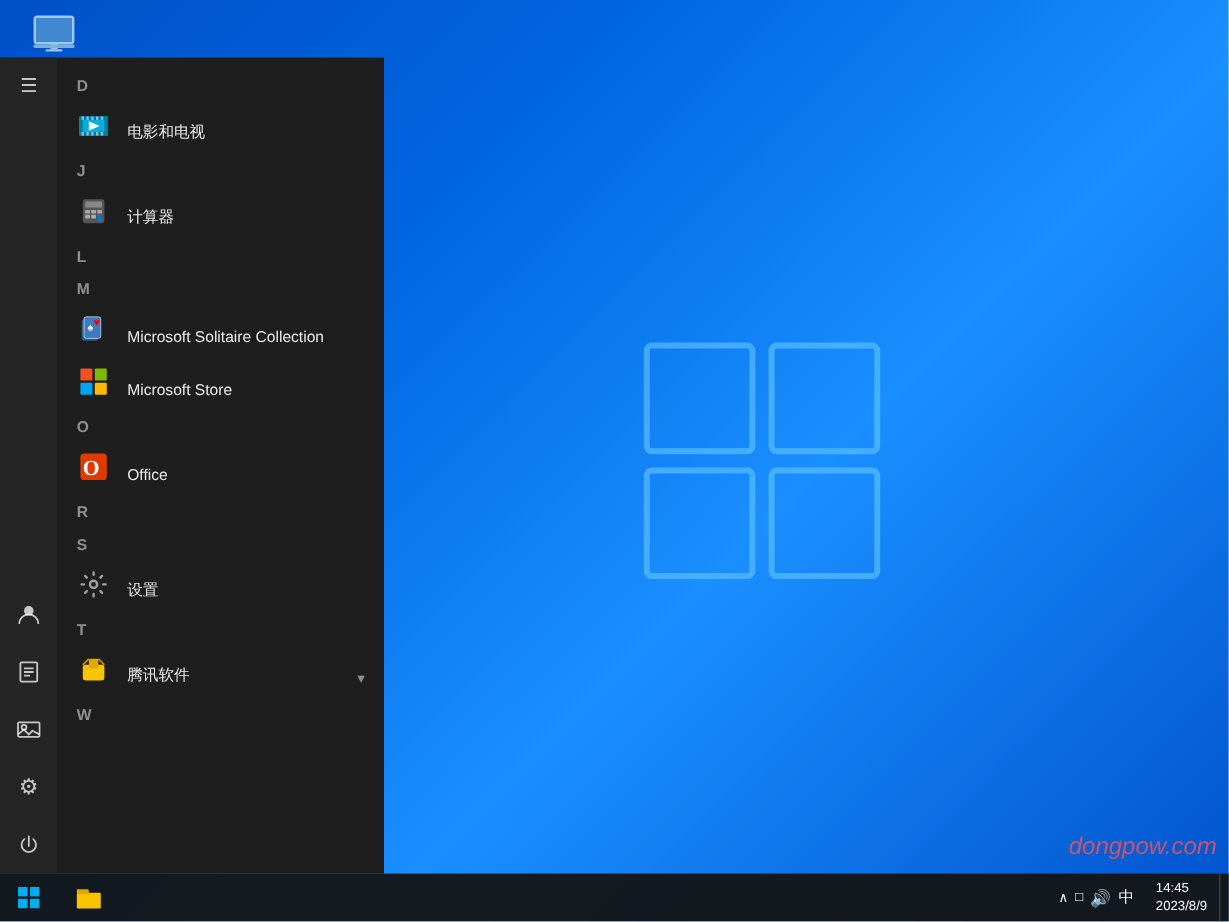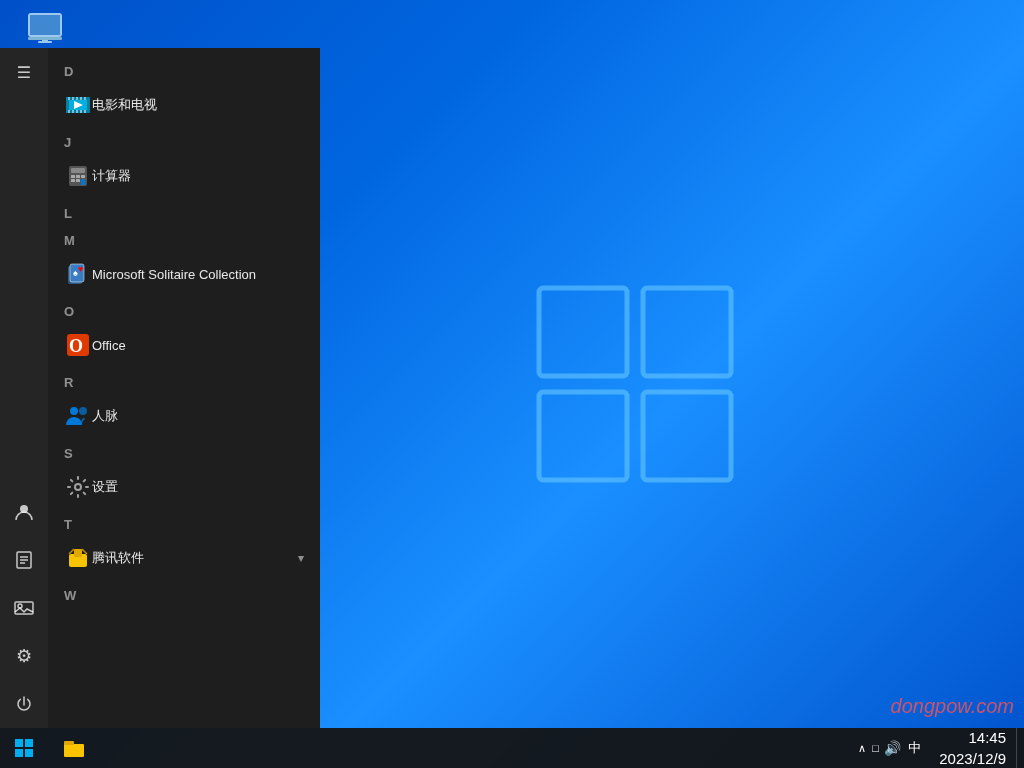--- a/index.html
+++ b/index.html
@@ -109,22 +109,22 @@
     .taskbar-tray {
       display: flex;
       align-items: center;
       gap: 6px;
       padding: 0 8px;
       font-size: 13px;
     }
 
     .taskbar-datetime {
       padding: 0 10px;
-      text-align: right;
-      font-size: 15px;
+      text-align: left;
+      font-size: 11px;
       line-height: 1.4;
       cursor: pointer;
     }
 
     .taskbar-show-desktop {
       width: 8px;
       height: 40px;
       border-left: 1px solid rgba(255,255,255,0.2);
       cursor: pointer;
     }
@@ -207,23 +207,24 @@
     .section-letter {
       padding: 4px 16px;
       font-size: 13px;
       color: rgba(255,255,255,0.5);
       font-weight: 600;
       margin-top: 4px;
     }
 
     .app-item {
       display: flex;
-      align-items: center;
+      align-items: flex-end;
       padding: 8px 16px;
       cursor: pointer;
+      gap: 14px;
       height: 44px;
     }
 
     .app-item-icon {
       width: 28px;
       height: 28px;
       display: flex;
       align-items: center;
       justify-content: center;
       font-size: 20px;
@@ -386,45 +387,45 @@
         <div class="app-item-icon icon-solitaire">
           <svg width="24" height="24" viewBox="0 0 24 24" fill="none">
             <rect x="2" y="4" width="14" height="18" rx="2" fill="#2d5986"></rect>
             <rect x="4" y="2" width="14" height="18" rx="2" fill="#3a7cc2" stroke="white" stroke-width="0.5"></rect>
             <text x="7" y="14" fill="white" font-size="9" font-weight="bold">♠</text>
             <text x="12" y="10" fill="red" font-size="9" font-weight="bold">♥</text>
           </svg>
         </div>
         <span class="app-item-name">Microsoft Solitaire Collection</span>
       </div>
+      <div class="app-item">
+        <div class="app-item-icon icon-store">
+          <div class="store-icon">
+            <div style="background:#f25022;"></div>
+            <div style="background:#7fba00;"></div>
+            <div style="background:#00a4ef;"></div>
+            <div style="background:#ffb900;"></div>
+          </div>
+        </div>
+        <span class="app-item-name">Microsoft Store</span>
+      </div>
 
       <div class="section-letter">O</div>
       <div class="app-item">
         <div class="app-item-icon icon-office">
           <svg width="26" height="26" viewBox="0 0 26 26" fill="none">
 
             <rect x="2" y="2" width="22" height="22" rx="3" fill="#e03a00"></rect>
             <text x="4" y="20" fill="white" font-size="18" font-weight="bold" font-family="serif">O</text>
           </svg>
         </div>
         <span class="app-item-name">Office</span>
       </div>
 
       <div class="section-letter">R</div>
-      <div class="app-item">
-        <div class="app-item-icon icon-people">
-          <svg width="26" height="22" viewBox="0 0 26 22" fill="none">
-            <circle cx="9" cy="6" r="4" fill="#0078d7"></circle>
-            <circle cx="18" cy="6" r="4" fill="#0078d7" opacity="0.7"></circle>
-            <path d="M1 20c0-4.4 3.6-8 8-8s8 3.6 8 8" fill="#0078d7"></path>
-            <path d="M16 20c0-2.8 1.4-5.3 3.5-6.8" stroke="#0078d7" stroke-width="2" fill="none" opacity="0.7"></path>
-          </svg>
-        </div>
-        <span class="app-item-name">人脉</span>
-      </div>
 
       <div class="section-letter">S</div>
       <div class="app-item">
         <div class="app-item-icon icon-settings">
           <svg width="24" height="24" viewBox="0 0 24 24" fill="none">
             <circle cx="12" cy="12" r="3" stroke="#a0a0a0" stroke-width="2"></circle>
             <path d="M12 2v2M12 20v2M2 12h2M20 12h2M4.93 4.93l1.41 1.41M17.66 17.66l1.41 1.41M4.93 19.07l1.41-1.41M17.66 6.34l1.41-1.41" stroke="#a0a0a0" stroke-width="2" stroke-linecap="round"></path>
           </svg>
         </div>
         <span class="app-item-name">设置</span>
@@ -475,19 +476,19 @@
 
     <div class="taskbar-right">
       <div class="taskbar-tray">
         <span style="font-size:11px; cursor:pointer;">∧</span>
         <span style="font-size:11px; cursor:pointer;">□</span>
         <span style="font-size:14px; cursor:pointer;">🔊</span>
         <span style="font-size:13px; cursor:pointer;">中</span>
       </div>
       <div class="taskbar-datetime">
         <div>14:45</div>
-        <div>2023/12/9</div>
+        <div>2023/8/9</div>
       </div>
       <div class="taskbar-show-desktop"></div>
     </div>
   </div>
 
 </div>
 
 </body></html>

